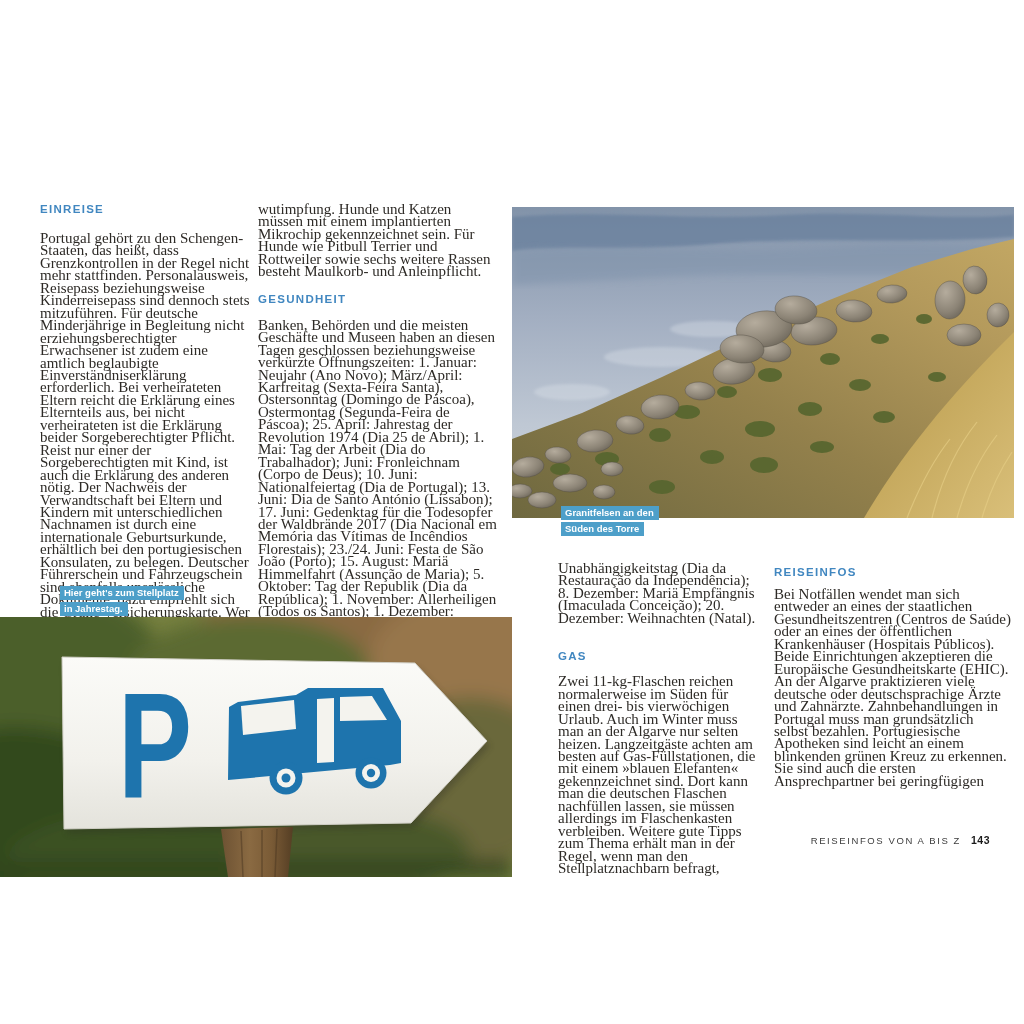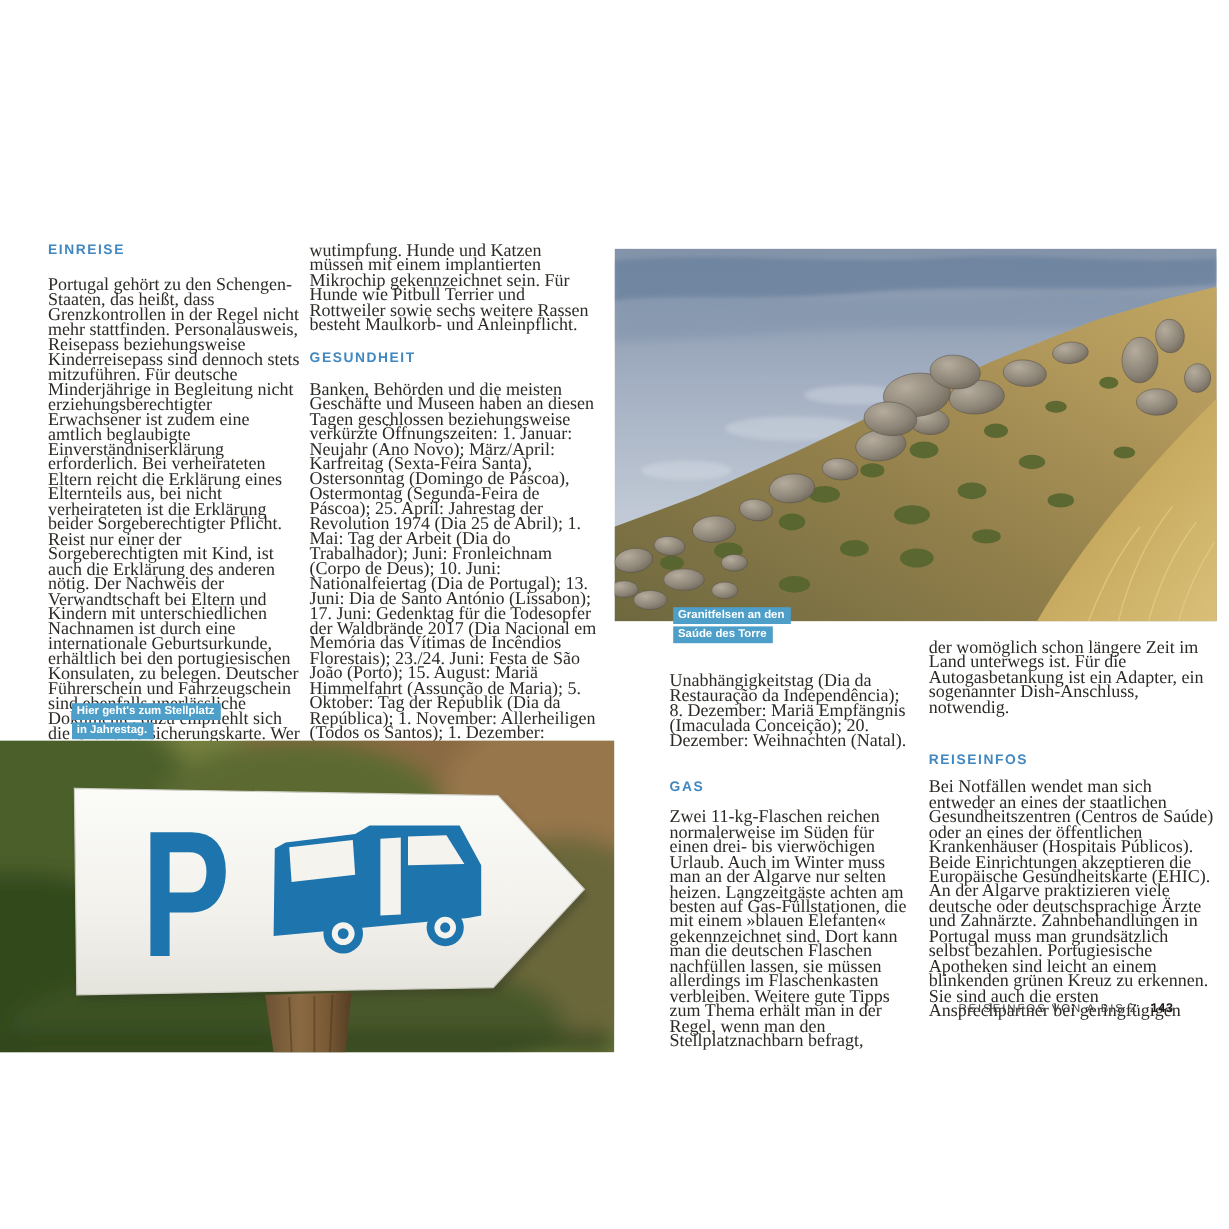--- a/index.html
+++ b/index.html
@@ -19,21 +19,21 @@
   #col4 h3{margin-top:32px;margin-bottom:9px;}
   figure{margin:0;position:absolute;overflow:hidden;}
   #photo-granite{left:512px;top:207px;width:502px;height:311px;}
   #photo-sign{left:0;top:617px;width:512px;height:260px;}
   figure svg{display:block;width:100%;height:100%;}
   .caption{position:absolute;z-index:3;display:flex;flex-direction:column;align-items:flex-start;gap:2px;
            font-family:"Liberation Sans",sans-serif;font-weight:bold;font-size:9.5px;line-height:11px;text-align:right;}
   .caption span{display:inline-block;background:#4d9fc9;color:#ffffff;padding:1px 5px 2px 4px;}
   #cap-granite{left:561px;top:506px;}
   #cap-sign{left:40px;top:586px;margin-left:20px;}
-  footer{position:absolute;right:46px;top:834px;font-family:"Liberation Sans",sans-serif;
+  footer{position:absolute;right:34px;top:834px;font-family:"Liberation Sans",sans-serif;
          font-size:9.5px;letter-spacing:1.6px;color:#3c3c3c;white-space:nowrap;}
   footer .pagenum{font-weight:bold;color:#1a1a1a;margin-left:10px;letter-spacing:0.5px;font-size:10.5px;}
 </style>
 </head>
 <body>
 
 <div id="page">
 
   <section class="col" id="col1">
     <h3>EINREISE</h3>
@@ -46,21 +46,20 @@
     <p>Banken, Behörden und die meisten Geschäfte und Museen haben an diesen Tagen geschlossen beziehungsweise verkürzte Öffnungszeiten: 1. Januar: Neujahr (Ano Novo); März/April: Karfreitag (Sexta-Feira Santa), Ostersonntag (Domingo de Páscoa), Ostermontag (Segunda-Feira de Páscoa); 25. April: Jahrestag der Revolution 1974 (Dia 25 de Abril); 1. Mai: Tag der Arbeit (Dia do Trabalhador); Juni: Fronleichnam (Corpo de Deus); 10. Juni: Nationalfeiertag (Dia de Portugal); 13. Juni: Dia de Santo António (Lissabon); 17. Juni: Gedenktag für die Todesopfer der Waldbrände 2017 (Dia Nacional em Memória das Vítimas de Incêndios Florestais); 23./24. Juni: Festa de São João (Porto); 15. August: Mariä Himmelfahrt (Assunção de Maria); 5. Oktober: Tag der Republik (Dia da República); 1. November: Allerheiligen (Todos os Santos); 1. Dezember:</p>
   </section>
 
   <section class="col" id="col3">
     <p>Unabhängigkeitstag (Dia da Restauração da Independência); 8. Dezember: Mariä Empfängnis (Imaculada Conceição); 20. Dezember: Weihnachten (Natal).</p>
     <h3>GAS</h3>
     <p>Zwei 11-kg-Flaschen reichen normalerweise im Süden für einen drei- bis vierwöchigen Urlaub. Auch im Winter muss man an der Algarve nur selten heizen. Langzeitgäste achten am besten auf Gas-Füllstationen, die mit einem »blauen Elefanten« gekennzeichnet sind. Dort kann man die deutschen Flaschen nachfüllen lassen, sie müssen allerdings im Flaschenkasten verbleiben. Weitere gute Tipps zum Thema erhält man in der Regel, wenn man den Stellplatznachbarn befragt,</p>
   </section>
 
   <section class="col" id="col4">
-    <p>der womöglich schon längere Zeit im Land unterwegs ist. Für die Autogasbetankung ist ein Adapter, ein sogenannter Dish-Anschluss, notwendig.</p>
     <h3>REISEINFOS</h3>
     <p>Bei Notfällen wendet man sich entweder an eines der staatlichen Gesundheitszentren (Centros de Saúde) oder an eines der öffentlichen Krankenhäuser (Hospitais Públicos). Beide Einrichtungen akzeptieren die Europäische Gesundheitskarte (EHIC). An der Algarve praktizieren viele deutsche oder deutschsprachige Ärzte und Zahnärzte. Zahnbehandlungen in Portugal muss man grundsätzlich selbst bezahlen. Portugiesische Apotheken sind leicht an einem blinkenden grünen Kreuz zu erkennen. Sie sind auch die ersten Ansprechpartner bei geringfügigen</p>
   </section>
 
   <figure id="photo-granite">
     <svg viewBox="0 0 502 311" preserveAspectRatio="none">
       <defs>
         <linearGradient id="hazeG" x1="0" y1="0" x2="0" y2="1">
           <stop offset="0" stop-color="#8293a9"></stop>
             <stop offset="0.35" stop-color="#a2aec1"></stop>
@@ -153,21 +152,21 @@
         <ellipse cx="452" cy="128" rx="17" ry="11"></ellipse>
         <ellipse cx="8" cy="284" rx="12" ry="7"></ellipse>
           <ellipse cx="92" cy="285" rx="11" ry="7"></ellipse>
         <ellipse cx="30" cy="293" rx="14" ry="8"></ellipse>
       </g>
     </svg>
   </figure>
 
   <div class="caption" id="cap-granite">
     <span>Granitfelsen an den</span>
-    <span>Saúde des Torre</span>
+    <span>Süden des Torre</span>
   </div>
 
   <figure id="photo-sign">
     <svg viewBox="0 0 512 260" preserveAspectRatio="none">
       <defs>
         <filter id="bgblur" x="-30%" y="-30%" width="160%" height="160%">
             <feGaussianBlur stdDeviation="9"></feGaussianBlur>
           </filter>
         <filter id="shblur">
             <feGaussianBlur stdDeviation="3"></feGaussianBlur>

